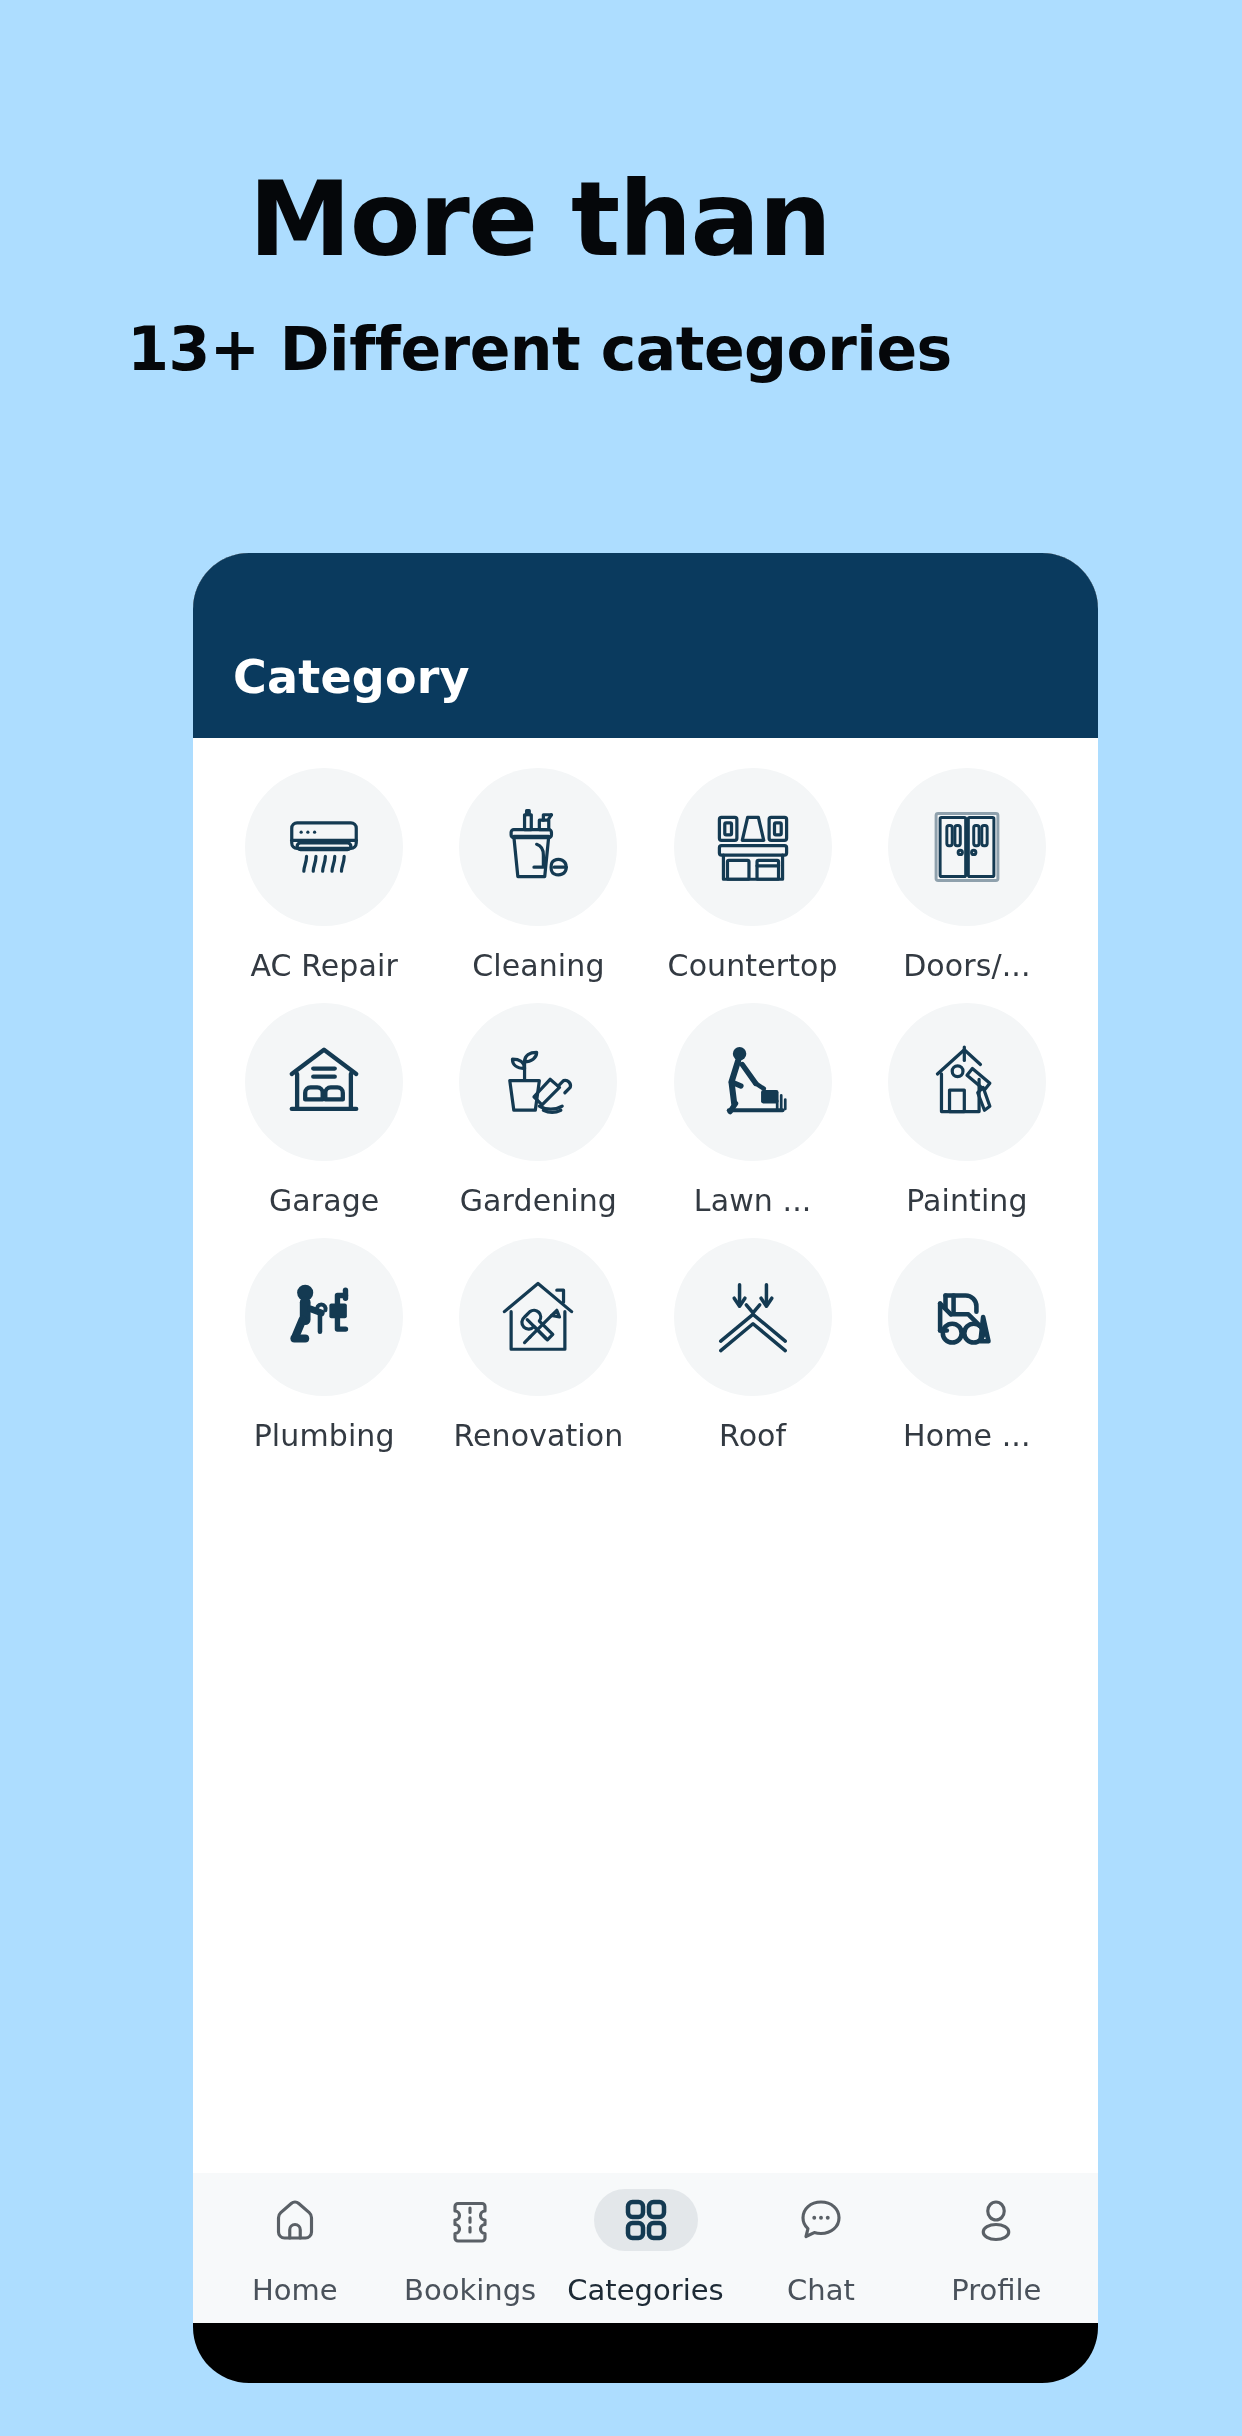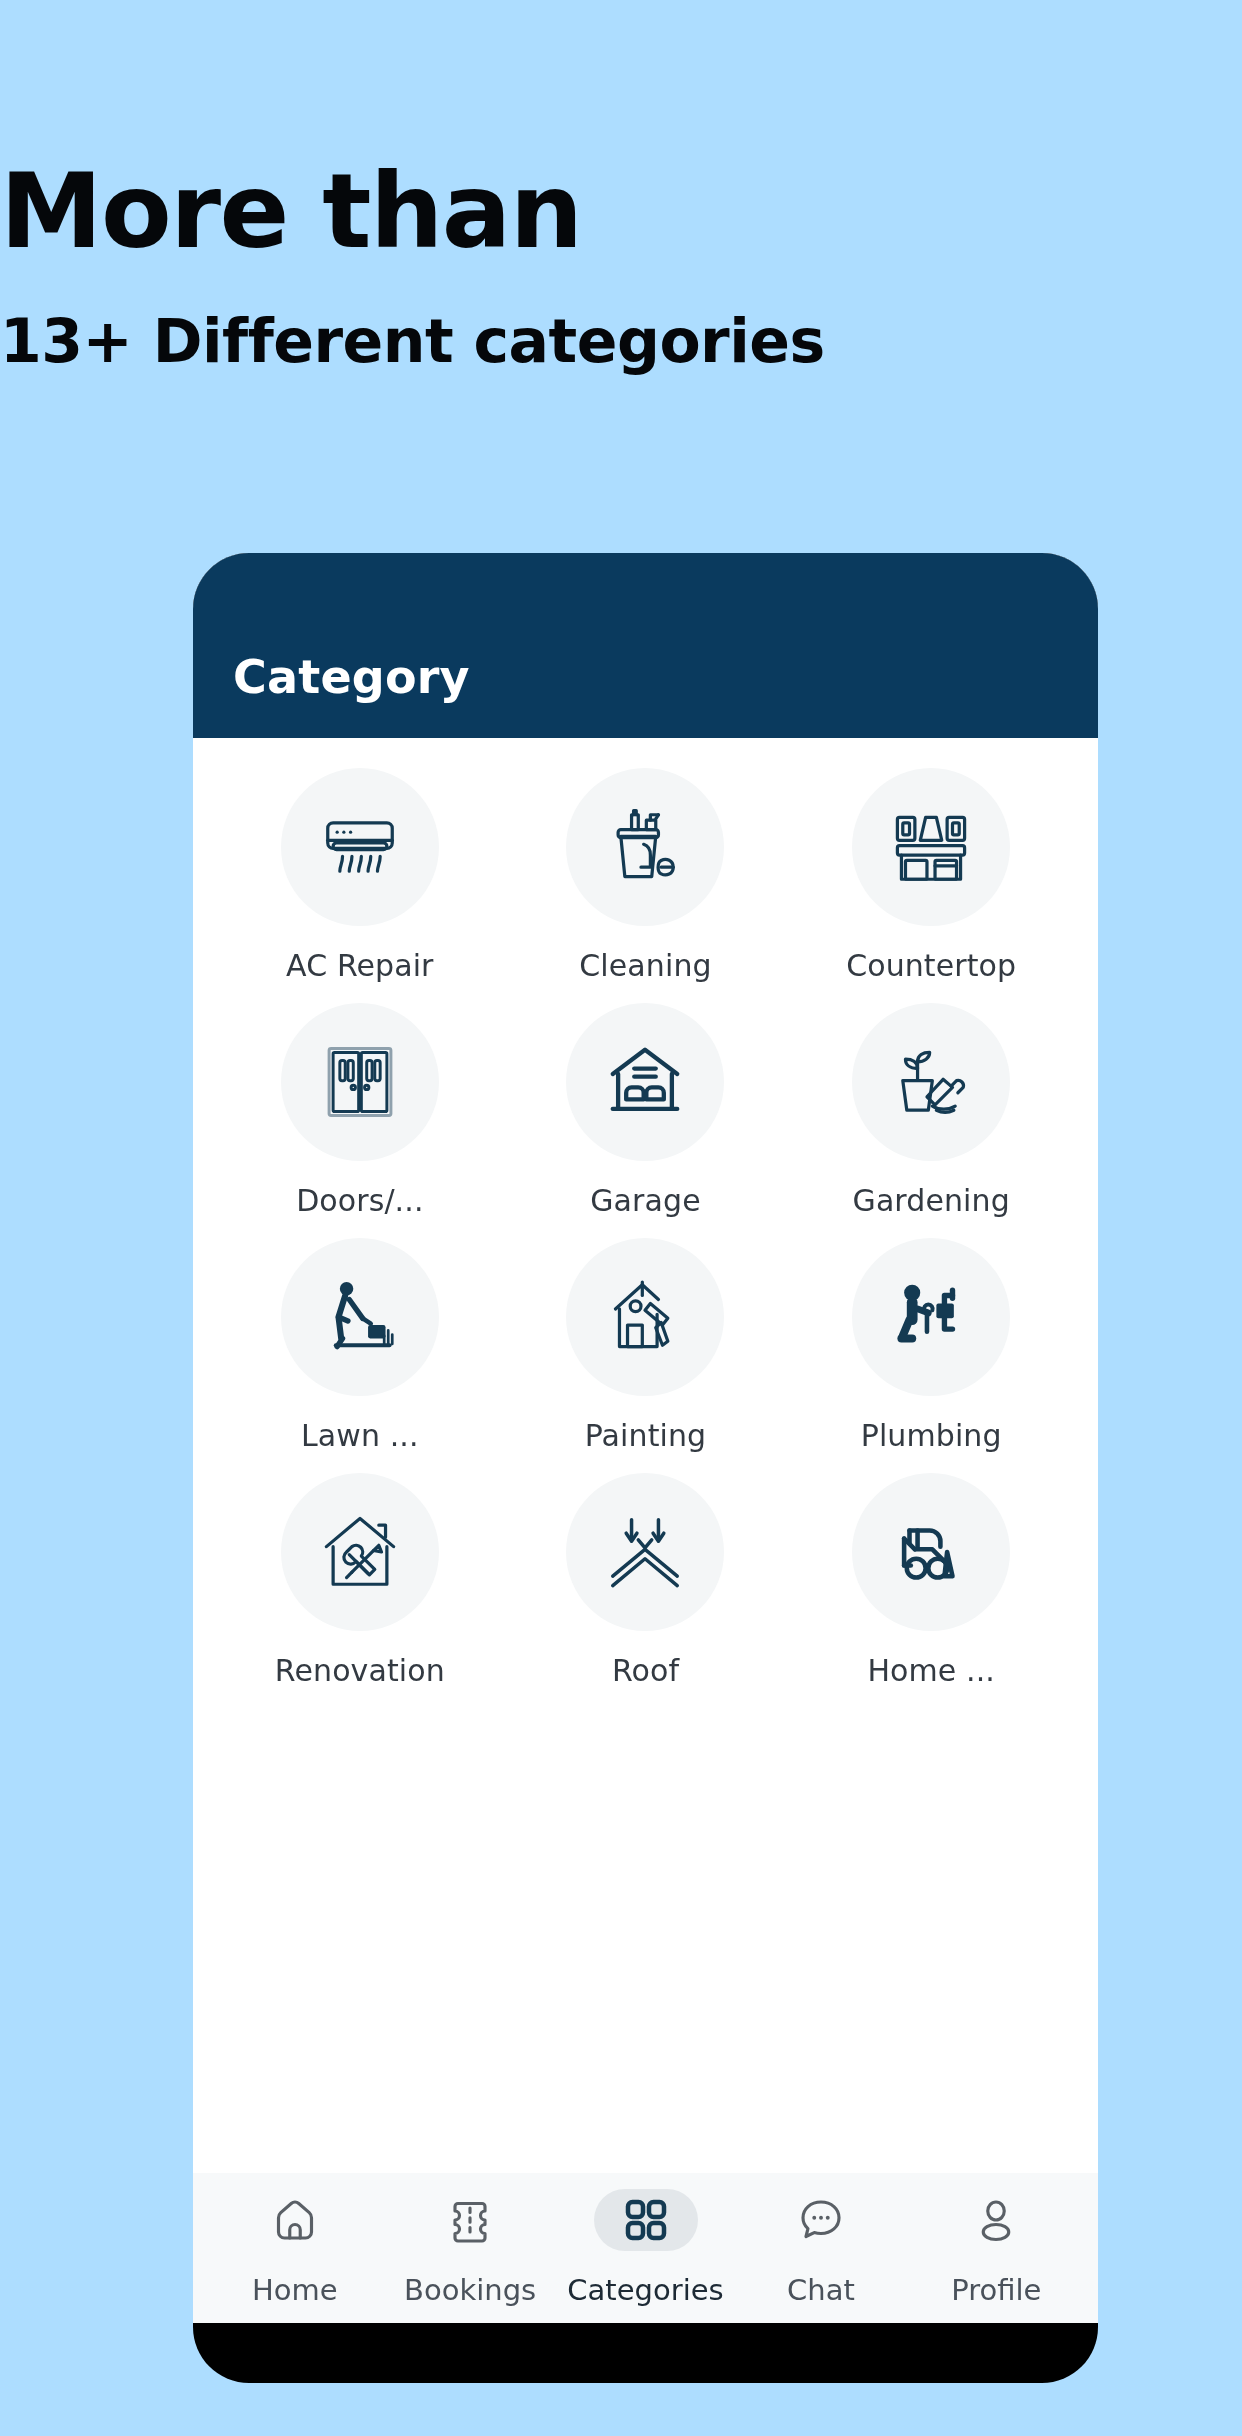--- a/index.html
+++ b/index.html
@@ -5,21 +5,21 @@
   * { margin:0; padding:0; box-sizing:border-box; }
   html, body {
     width:1242px; height:2436px;
     background:#ADDDFF;
     font-family:"Liberation Sans", sans-serif;
     overflow:hidden;
   }
   .stage { position:relative; width:1242px; height:2436px; }
 
   
-  .promo { position:absolute; left:0; top:0; width:1079px; }
+  .promo { position:absolute; left:0; top:8px; width:1079px; text-align:center; }
   .promo-title {
     font-size:103px;
     font-weight:800;
     color:#05070A;
     letter-spacing:-1.5px;
     line-height:1;
     padding-top:160px;
     font-family:"DejaVu Sans", sans-serif;
   }
   .promo-sub {
@@ -69,21 +69,21 @@
 
   
   .grid-wrap {
     flex:1 1 auto;
     background:#FFFFFF;
     padding:22px 24px 0 24px;
     overflow:hidden;
   }
   .grid {
     display:grid;
-    grid-template-columns:repeat(3, 1fr);
+    grid-template-columns:repeat(4, 1fr);
     row-gap:12px;
   }
   .cat {
     display:flex;
     flex-direction:column;
     align-items:center;
     padding-top:8px;
     cursor:pointer;
   }
   .cat-circle {

